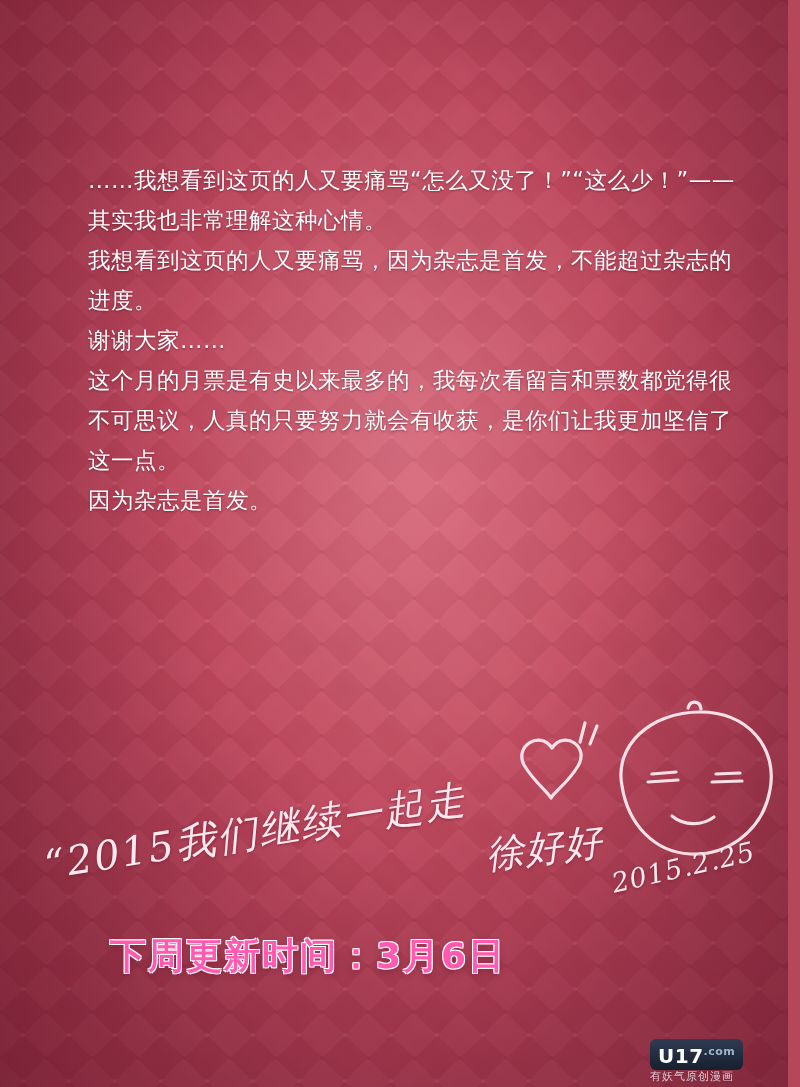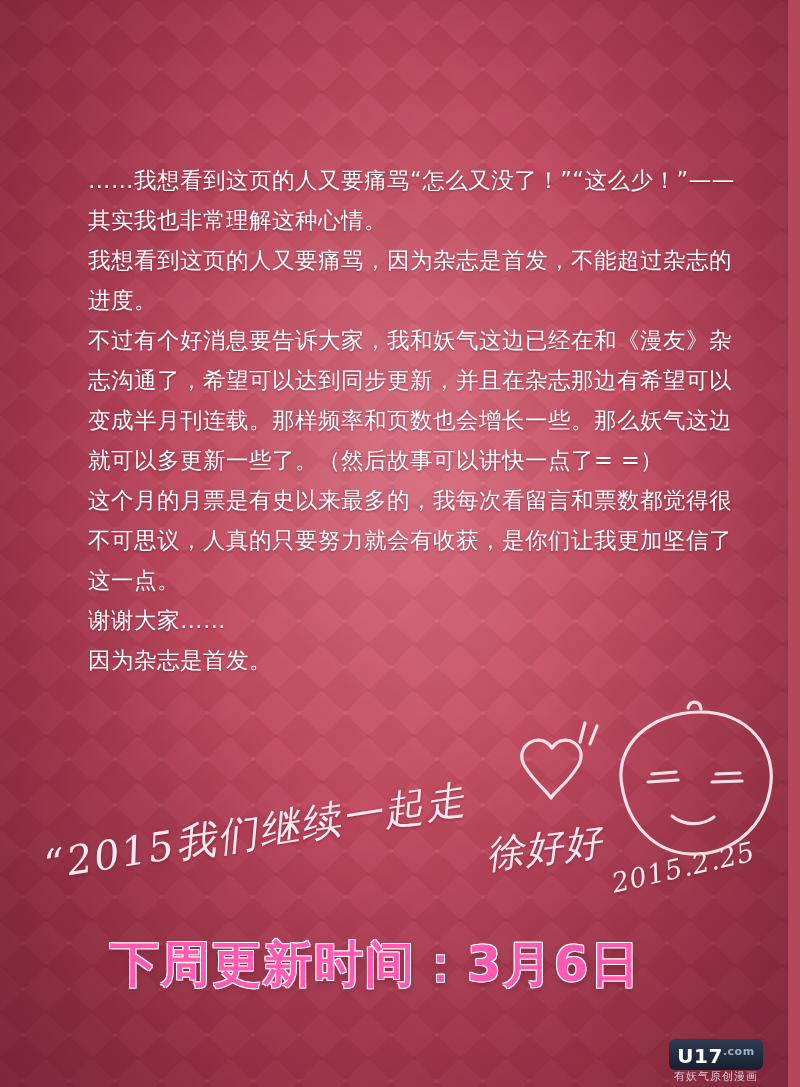--- a/index.html
+++ b/index.html
@@ -109,40 +109,40 @@
     transform: rotate(-7deg);
     transform-origin: left center;
     letter-spacing: 1px;
   }
 
   
   #next-update {
     position: absolute;
     left: 110px;
     top: 932px;
-    font-size: 49px;
+    font-size: 36px;
     font-weight: bold;
     color: #ff59b0;
     letter-spacing: 2px;
     text-shadow:
       -1px -1px 0 #ffffff,
        1px -1px 0 #ffffff,
       -1px  1px 0 #ffffff,
        1px  1px 0 #ffffff,
        0 3px 6px rgba(90,20,40,0.45);
   }
 
   
   #watermark {
     position: absolute;
     right: 6px;
     bottom: 4px;
     width: 132px;
     height: 44px;
-    text-align: center;
+    text-align: left;
   }
   #wm-badge {
     display: inline-block;
     background: linear-gradient(#2f3b52, #17202e);
     border-radius: 6px;
     padding: 2px 8px 3px 8px;
     color: #ffffff;
     font-size: 20px;
     font-weight: bold;
     line-height: 22px;
@@ -164,23 +164,22 @@
 
 <div id="page">
 
   <div id="pattern"></div>
   <div id="pattern2"></div>
   <div id="vignette"></div>
 
   <div id="afterword">
     <p>……我想看到这页的人又要痛骂“怎么又没了！”“这么少！”——其实我也非常理解这种心情。</p>
     <p>我想看到这页的人又要痛骂，因为杂志是首发，不能超过杂志的进度。</p>
-    <p>不过有个好消息要告诉大家，我和妖气这边已经在和《漫友》杂志沟通了，希望可以达到同步更新，并且在杂志那边有希望可以变成半月刊连载。那样频率和页数也会增长一些。那么妖气这边就可以多更新一些了。（然后故事可以讲快一点了= =）</p>
+    <p>谢谢大家……</p>
     <p>这个月的月票是有史以来最多的，我每次看留言和票数都觉得很不可思议，人真的只要努力就会有收获，是你们让我更加坚信了这一点。</p>
-    <p>谢谢大家……</p>
     <p>因为杂志是首发。</p>
   </div>
 
   <div id="handwriting">
 
     <svg width="800" height="240" viewBox="0 0 800 240" style="position:absolute;left:0;top:0;">
       <g fill="none" stroke="#ffe9ef" stroke-width="3.2" stroke-linecap="round" stroke-linejoin="round" opacity="0.95">
 
         <path d="M524 75 C514 56, 540 40, 552 58 C564 40, 590 56, 578 76 C568 93, 554 102, 551 108 C547 101, 535 93, 524 75 Z"></path>
         <path d="M585 33 L580 52"></path>

